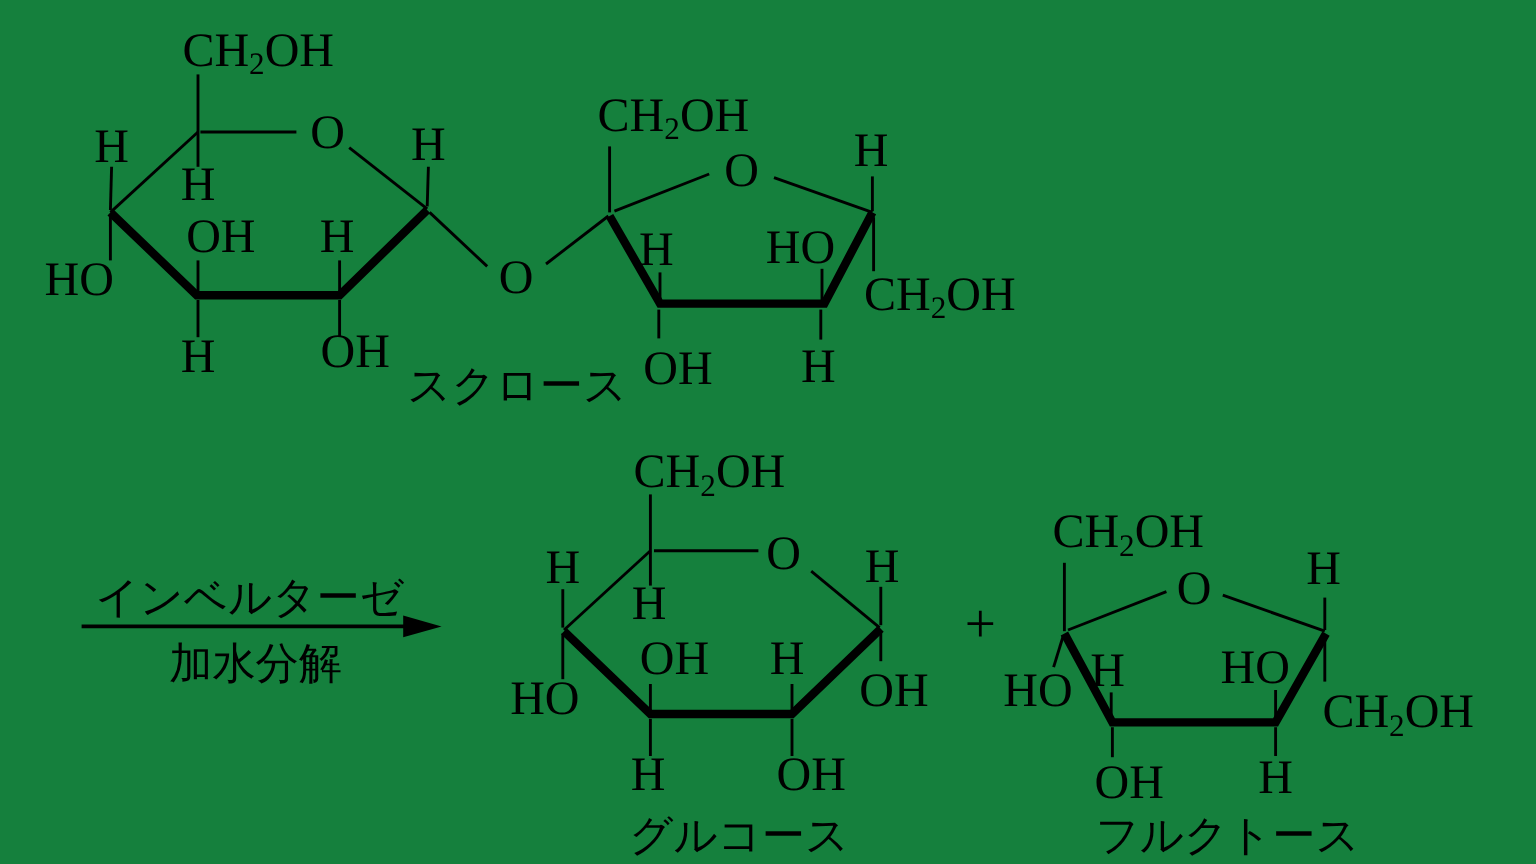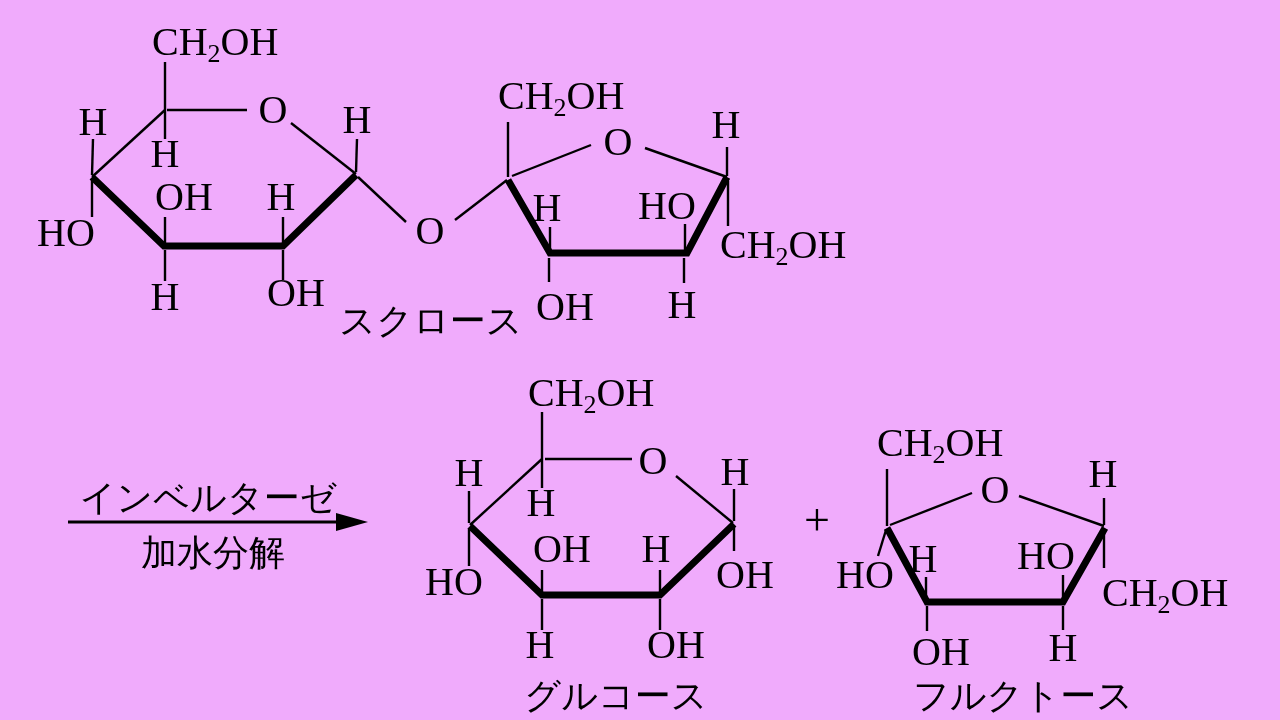--- a/index.html
+++ b/index.html
@@ -1,16 +1,16 @@
 <!DOCTYPE html>
 <html><head>
 <meta charset="utf-8">
 <style>
   html,body{margin:0;padding:0;background:#ffffff;width:1280px;height:720px;overflow:hidden;}
-  .canvas{width:1280px;height:720px;background:#f0abfc;}
+  .canvas{width:1280px;height:720px;background:#15803d;}
   svg{display:block;}
   .atom{font-family:"Liberation Serif","DejaVu Serif",serif;font-size:40px;fill:#000;}
   .jp{font-family:"Liberation Sans","DejaVu Sans",sans-serif;font-size:36px;fill:#000;text-anchor:middle;}
   .plus{font-family:"Liberation Serif","DejaVu Serif",serif;font-size:46px;fill:#000;text-anchor:middle;}
   .bond{stroke:#000;stroke-width:2.4;fill:none;}
   .bond-bold{stroke:#000;stroke-width:7;fill:none;stroke-linejoin:miter;stroke-linecap:butt;}
   .arrow-line{stroke:#000;stroke-width:3;}
   .arrow-head{fill:#000;stroke:none;}
 </style>
 </head>

